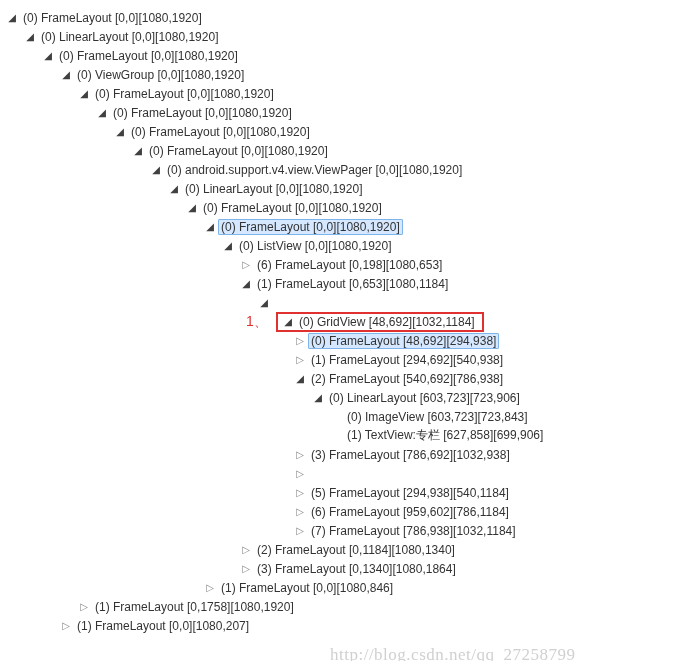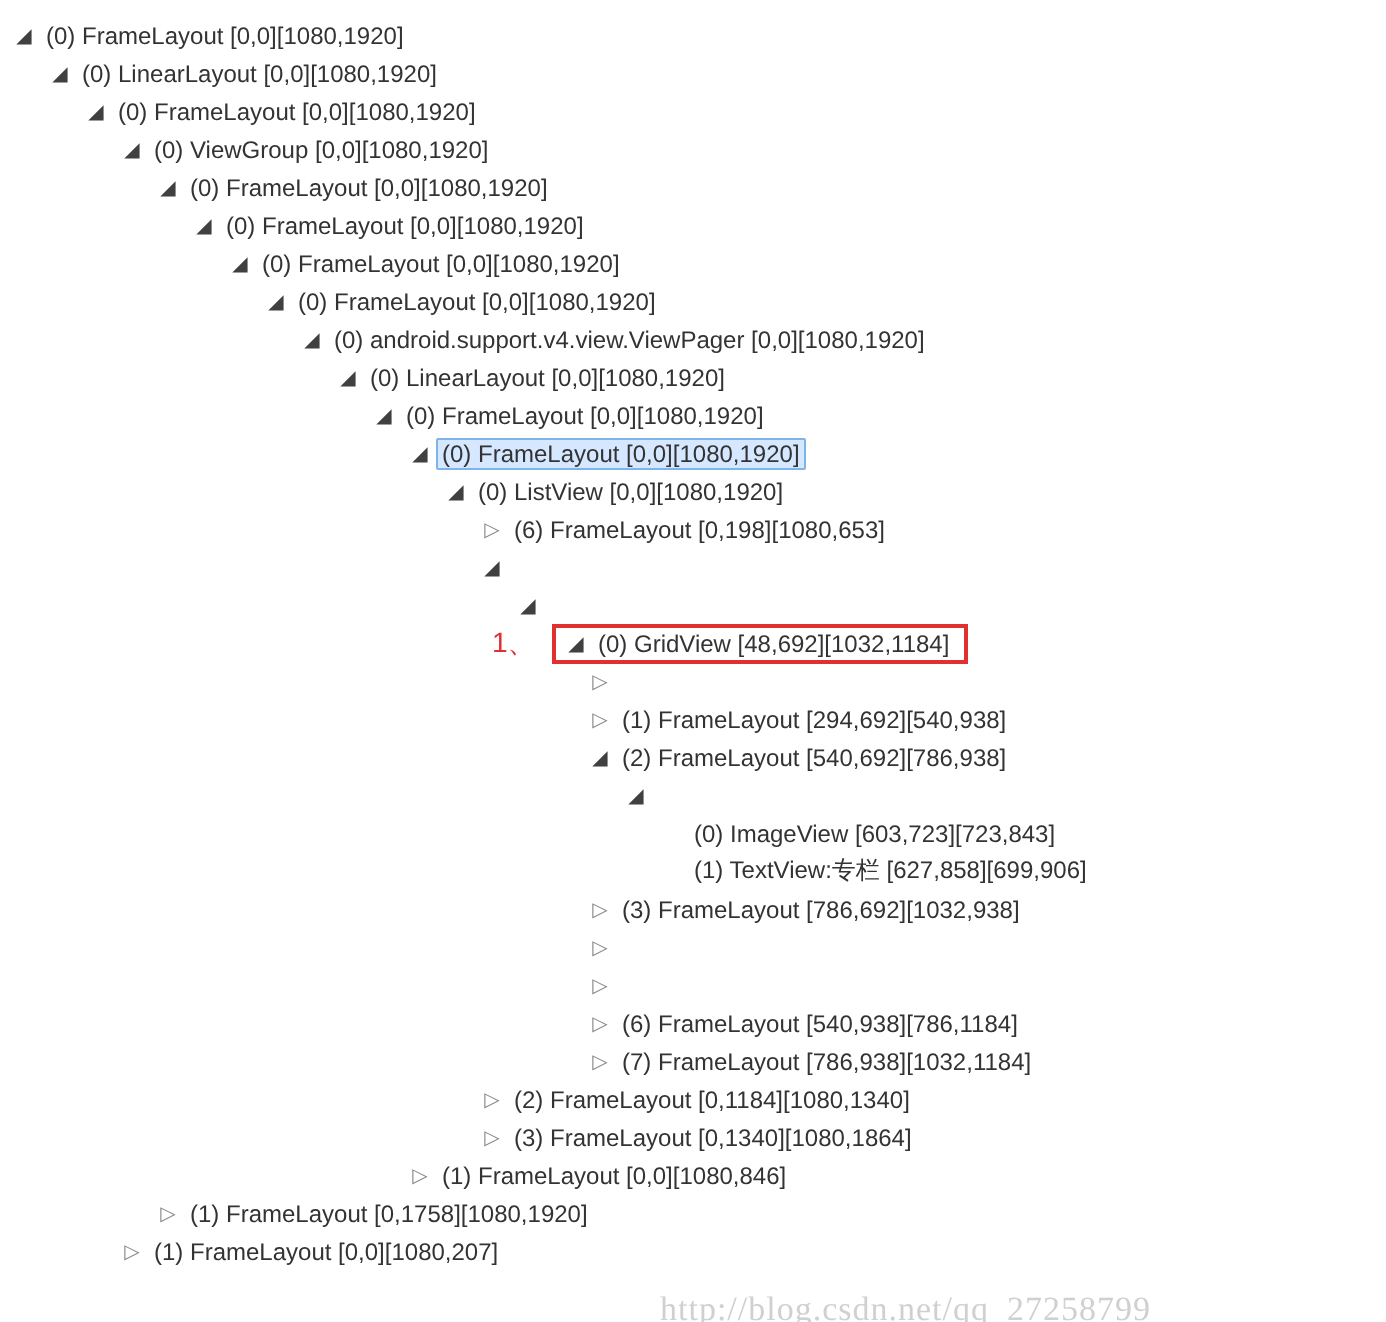--- a/index.html
+++ b/index.html
@@ -219,20 +219,21 @@
       <span class="indent"></span>
       <span class="indent"></span>
       <span class="indent"></span>
       <span class="indent"></span>
       <span class="indent"></span>
       <span class="indent"></span>
       <span class="indent"></span>
       <span class="indent"></span>
       <span class="indent"></span>
       <span class="toggle" style="color: rgb(64, 64, 64);">◢</span>
+      <span class="label">(1) FrameLayout [0,653][1080,1184]</span>
     </div>
     <div class="tree-row">
       <span class="indent"></span>
       <span class="indent"></span>
       <span class="indent"></span>
       <span class="indent"></span>
       <span class="indent"></span>
       <span class="indent"></span>
       <span class="indent"></span>
       <span class="indent"></span>
@@ -276,20 +277,21 @@
       <span class="indent"></span>
       <span class="indent"></span>
       <span class="indent"></span>
       <span class="indent"></span>
       <span class="indent"></span>
       <span class="indent"></span>
       <span class="indent"></span>
       <span class="indent"></span>
       <span class="indent"></span>
       <span class="toggle" style="color: rgb(136, 136, 136);">▷</span>
+      <span class="label">(0) FrameLayout [48,692][294,938]</span>
     </div>
     <div class="tree-row">
       <span class="indent"></span>
       <span class="indent"></span>
       <span class="indent"></span>
       <span class="indent"></span>
       <span class="indent"></span>
       <span class="indent"></span>
       <span class="indent"></span>
       <span class="indent"></span>
@@ -336,20 +338,21 @@
       <span class="indent"></span>
       <span class="indent"></span>
       <span class="indent"></span>
       <span class="indent"></span>
       <span class="indent"></span>
       <span class="indent"></span>
       <span class="indent"></span>
       <span class="indent"></span>
       <span class="indent"></span>
       <span class="toggle" style="color: rgb(64, 64, 64);">◢</span>
+      <span class="label">(0) LinearLayout [603,723][723,906]</span>
     </div>
     <div class="tree-row">
       <span class="indent"></span>
       <span class="indent"></span>
       <span class="indent"></span>
       <span class="indent"></span>
       <span class="indent"></span>
       <span class="indent"></span>
       <span class="indent"></span>
       <span class="indent"></span>
@@ -438,40 +441,41 @@
       <span class="indent"></span>
       <span class="indent"></span>
       <span class="indent"></span>
       <span class="indent"></span>
       <span class="indent"></span>
       <span class="indent"></span>
       <span class="indent"></span>
       <span class="indent"></span>
       <span class="indent"></span>
       <span class="toggle" style="color: rgb(136, 136, 136);">▷</span>
-    </div>
-    <div class="tree-row">
-      <span class="indent"></span>
-      <span class="indent"></span>
-      <span class="indent"></span>
-      <span class="indent"></span>
-      <span class="indent"></span>
-      <span class="indent"></span>
-      <span class="indent"></span>
-      <span class="indent"></span>
-      <span class="indent"></span>
-      <span class="indent"></span>
-      <span class="indent"></span>
-      <span class="indent"></span>
-      <span class="indent"></span>
-      <span class="indent"></span>
-      <span class="indent"></span>
-      <span class="indent"></span>
-      <span class="toggle" style="color: rgb(136, 136, 136);">▷</span>
-      <span class="label">(6) FrameLayout [540,938][786,1184]</span>
+      <span class="label">(5) FrameLayout [294,938][540,1184]</span>
+    </div>
+    <div class="tree-row">
+      <span class="indent"></span>
+      <span class="indent"></span>
+      <span class="indent"></span>
+      <span class="indent"></span>
+      <span class="indent"></span>
+      <span class="indent"></span>
+      <span class="indent"></span>
+      <span class="indent"></span>
+      <span class="indent"></span>
+      <span class="indent"></span>
+      <span class="indent"></span>
+      <span class="indent"></span>
+      <span class="indent"></span>
+      <span class="indent"></span>
+      <span class="indent"></span>
+      <span class="indent"></span>
+      <span class="toggle" style="color: rgb(136, 136, 136);">▷</span>
+      <span class="label">(6) FrameLayout [959,602][786,1184]</span>
     </div>
     <div class="tree-row">
       <span class="indent"></span>
       <span class="indent"></span>
       <span class="indent"></span>
       <span class="indent"></span>
       <span class="indent"></span>
       <span class="indent"></span>
       <span class="indent"></span>
       <span class="indent"></span>

